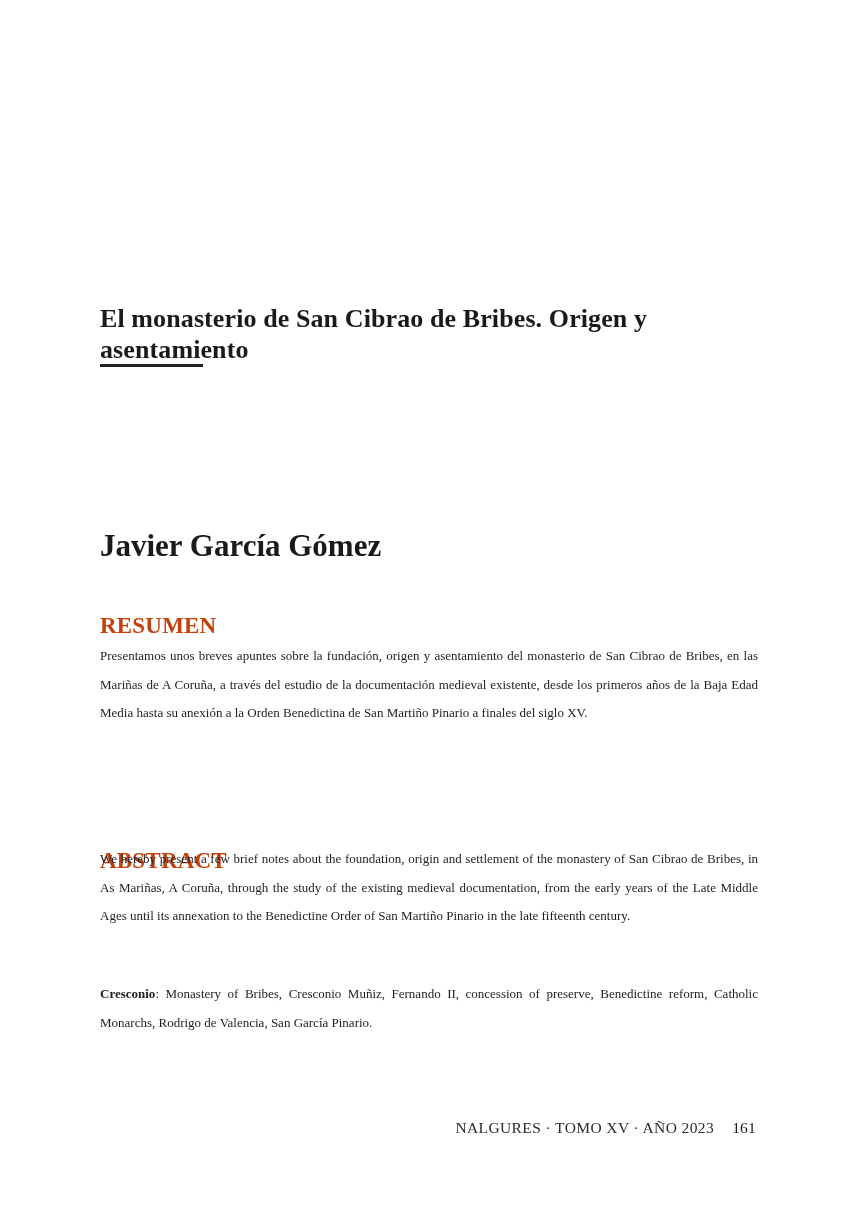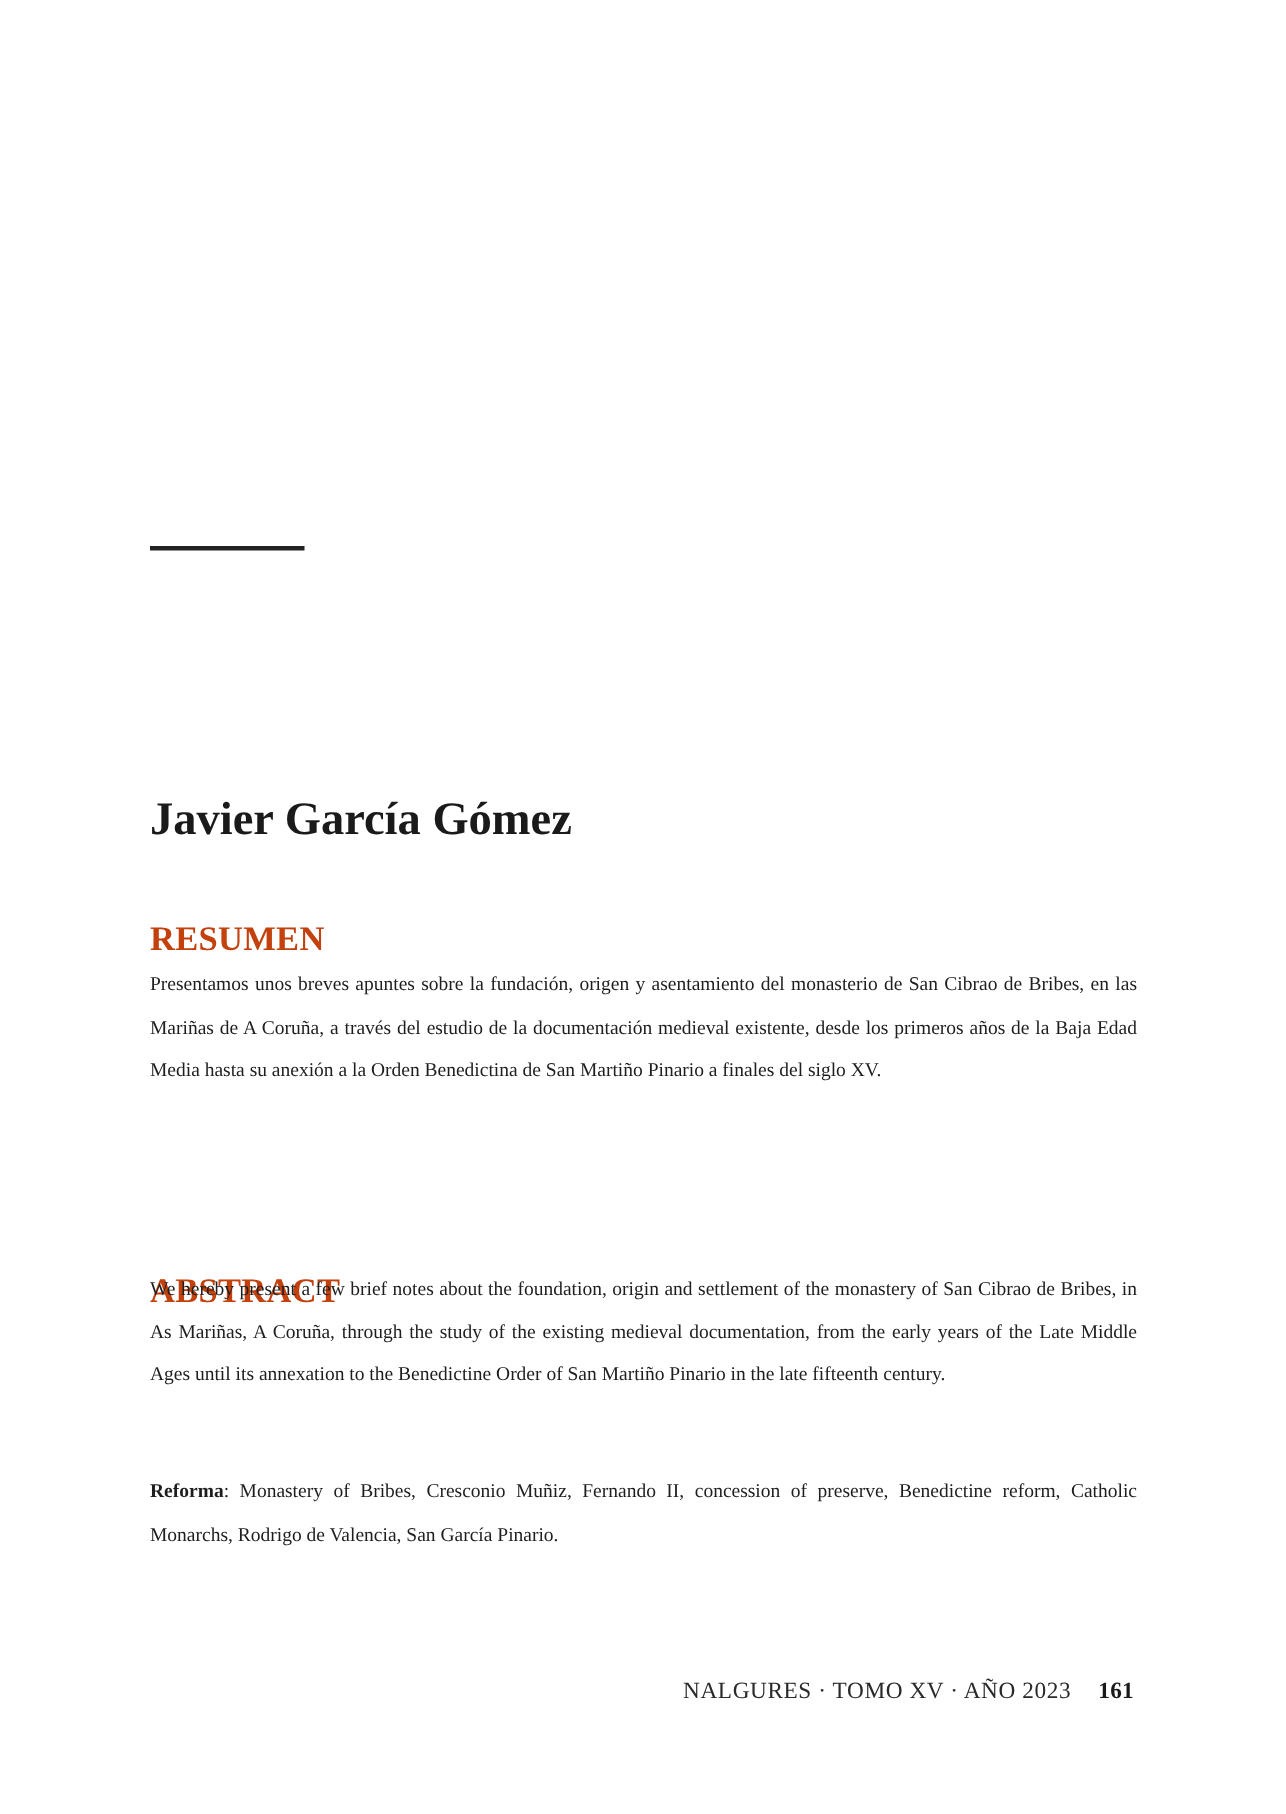--- a/index.html
+++ b/index.html
@@ -66,44 +66,45 @@
   .page-footer {
     position: absolute;
     top: 1119px;
     right: 101px;
     font-size: 15.5px;
     color: #2a2a2a;
     letter-spacing: 0.4px;
     white-space: nowrap;
   }
   .footer-page-number {
-    font-weight: bold;
+    font-weight: normal;
     margin-left: 18px;
     letter-spacing: 0.2px;
     color: #1a1a1a;
   }
 </style>
 </head>
 <body>
 
 <div class="page">
 
+  <h1 class="abs article-title">El monasterio de San Cibrao de Bribes. Origen y asentamiento</h1>
 
   <div class="title-rule"></div>
 
   <div class="abs author-name">Javier García Gómez</div>
 
   <h2 class="abs section-heading resumen-heading">RESUMEN</h2>
 
   <p class="abs body-text resumen-body">Presentamos unos breves apuntes sobre la fundación, origen y asentamiento del monasterio de San Cibrao de Bribes, en las Mariñas de A Coruña, a través del estudio de la documentación medieval existente, desde los primeros años de la Baja Edad Media hasta su anexión a la Orden Benedictina de San Martiño Pinario a finales del siglo XV.</p>
 
 
   <h2 class="abs section-heading abstract-heading">ABSTRACT</h2>
 
   <p class="abs body-text abstract-body">We hereby present a few brief notes about the foundation, origin and settlement of the monastery of San Cibrao de Bribes, in As Mariñas, A Coruña, through the study of the existing medieval documentation, from the early years of the Late Middle Ages until its annexation to the Benedictine Order of San Martiño Pinario in the late fifteenth century.</p>
 
-  <p class="abs body-text abstract-keywords"><span class="kw-label">Reforma</span><span>: Monastery of Bribes, Cresconio Muñiz, Fernando II, concession of preserve, Benedictine reform, Catholic Monarchs, Rodrigo de Valencia, San García Pinario.</span></p>
+  <p class="abs body-text abstract-keywords"><span class="kw-label">Cresconio</span><span>: Monastery of Bribes, Cresconio Muñiz, Fernando II, concession of preserve, Benedictine reform, Catholic Monarchs, Rodrigo de Valencia, San García Pinario.</span></p>
 
   <div class="page-footer">
     <span>NALGURES · TOMO XV · AÑO 2023</span><span class="footer-page-number">161</span>
   </div>
 
 </div>
 
 </body></html>

